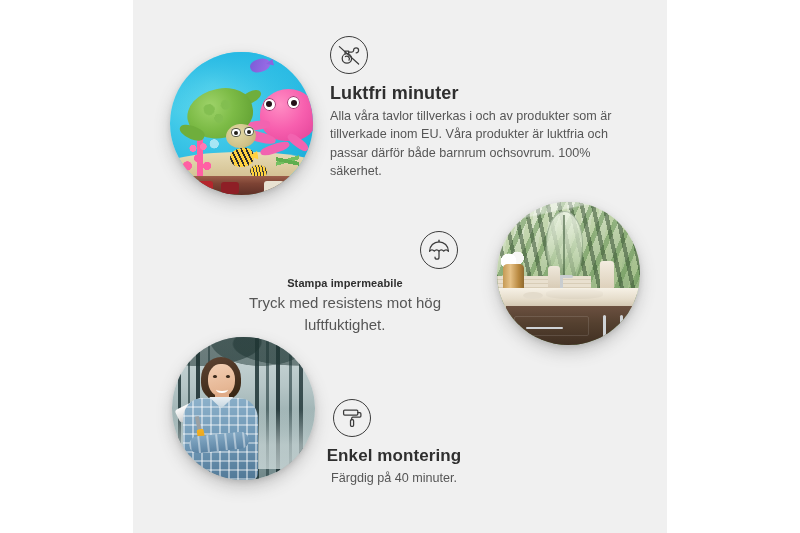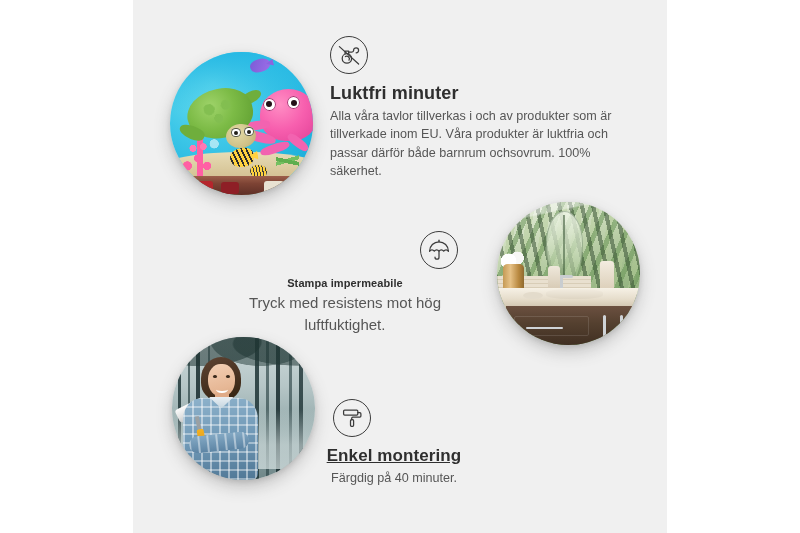--- a/index.html
+++ b/index.html
@@ -384,21 +384,21 @@
   #feature-waterproof { left: 212px; top: 231px; width: 266px; text-align: center; }
   #feature-waterproof .icon-row { display: flex; justify-content: center; }
   #feature-waterproof .feat-icon { margin-right: 0; transform: translateX(94px); }
   #feature-waterproof .feat-title { font-size: 11px; margin-top: 8px; }
   #feature-waterproof .feat-body { font-size: 15px; }
 
   
   #feature-mounting { left: 300px; top: 399px; width: 188px; text-align: center; }
   #feature-mounting .icon-row { display: flex; justify-content: center; }
   #feature-mounting .feat-icon { transform: translateX(-42px); }
-  #feature-mounting .feat-title { font-size: 17px; margin-top: 9px; text-decoration: underline; }
+  #feature-mounting .feat-title { font-size: 17px; margin-top: 9px; }
 </style>
 </head>
 <body>
 
 <div id="page">
 
   <div class="panel"></div>
 
   <div class="photo" id="photo-ocean">
     <div class="scene">

